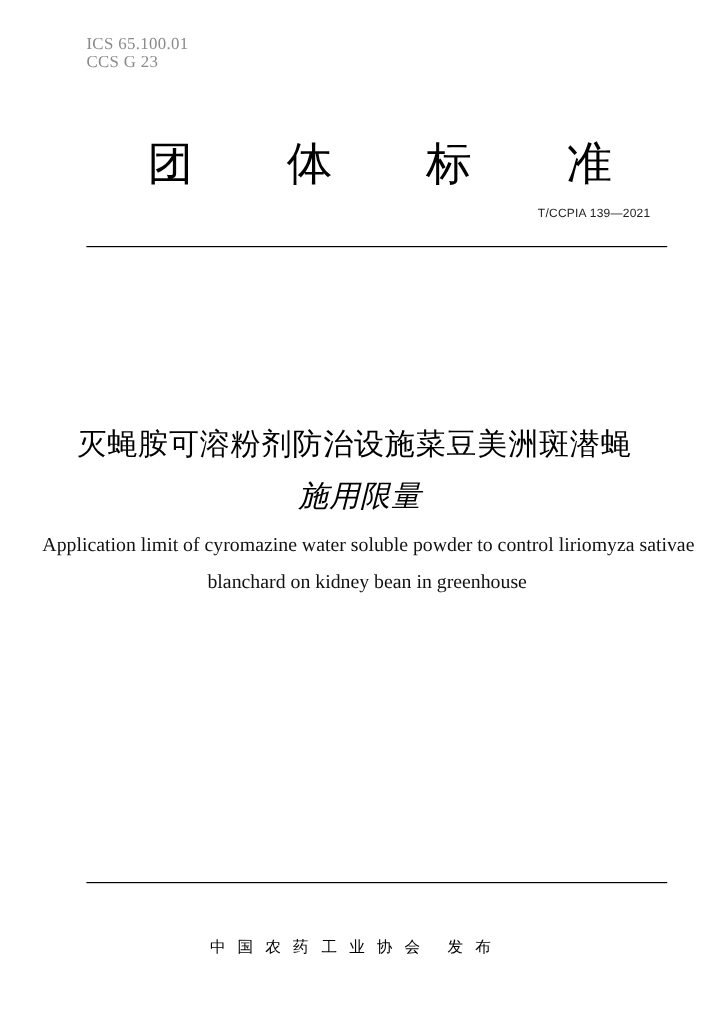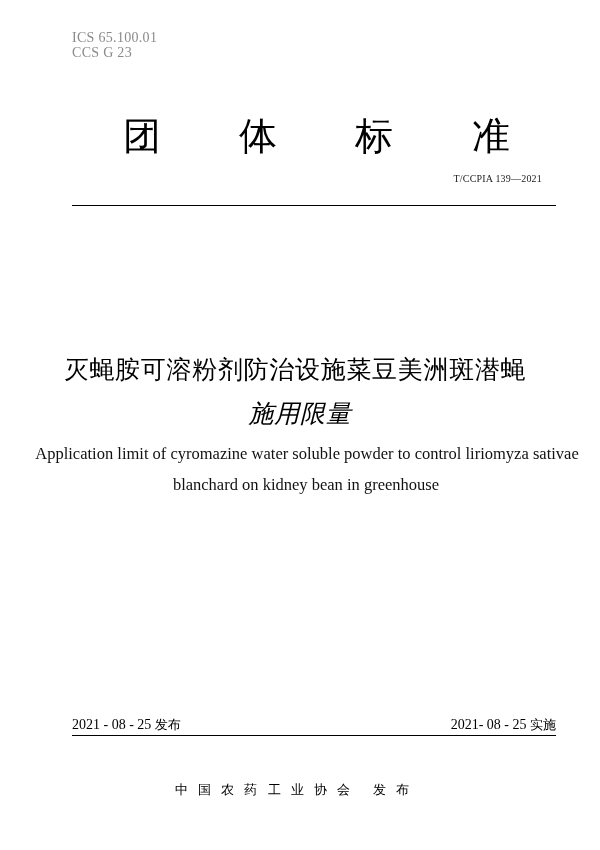--- a/index.html
+++ b/index.html
@@ -37,21 +37,21 @@
       top: 0;
       font-family: "DejaVu Sans", sans-serif;
       font-size: 38px;
       line-height: 48px;
       font-weight: normal;
       color: #000;
     }
     .std-number {
       right: 58px;
       top: 172px;
-      font-family: Liberation Serif, serif;
+      font-family: Liberation Sans, sans-serif;
       font-size: 10px;
       line-height: 14px;
       color: #222;
       letter-spacing: 0.2px;
       white-space: nowrap;
       text-align: right;
     }
     .rule {
       left: 72px;
       width: 484px;
@@ -135,28 +135,20 @@
 
 <div class="abs rule rule-top"></div>
 
 <div class="abs title-zh title-zh-1">灭蝇胺可溶粉剂防治设施菜豆美洲斑潜蝇</div>
 <div class="abs title-zh title-zh-2">施用限量</div>
 
 <div class="abs title-en title-en-1">Application limit of cyromazine water soluble powder to control liriomyza sativae</div>
 <div class="abs title-en title-en-2">blanchard on kidney bean in greenhouse</div>
 
 <div class="abs date-row">
-  <div class="date-issue">
-    <span>2021 - 08 - 25</span>
-    <span class="zh">发布</span>
-  </div>
-  <div class="date-impl">
-    <span>2021- 08 - 25</span>
-    <span class="zh">实施</span>
-  </div>
 </div>
 
 <div class="abs rule rule-bottom"></div>
 
 <div class="abs publisher">
   <span style="left:175px">中</span>
   <span style="left:198px">国</span>
   <span style="left:221px">农</span>
   <span style="left:244px">药</span>
   <span style="left:268px">工</span>

